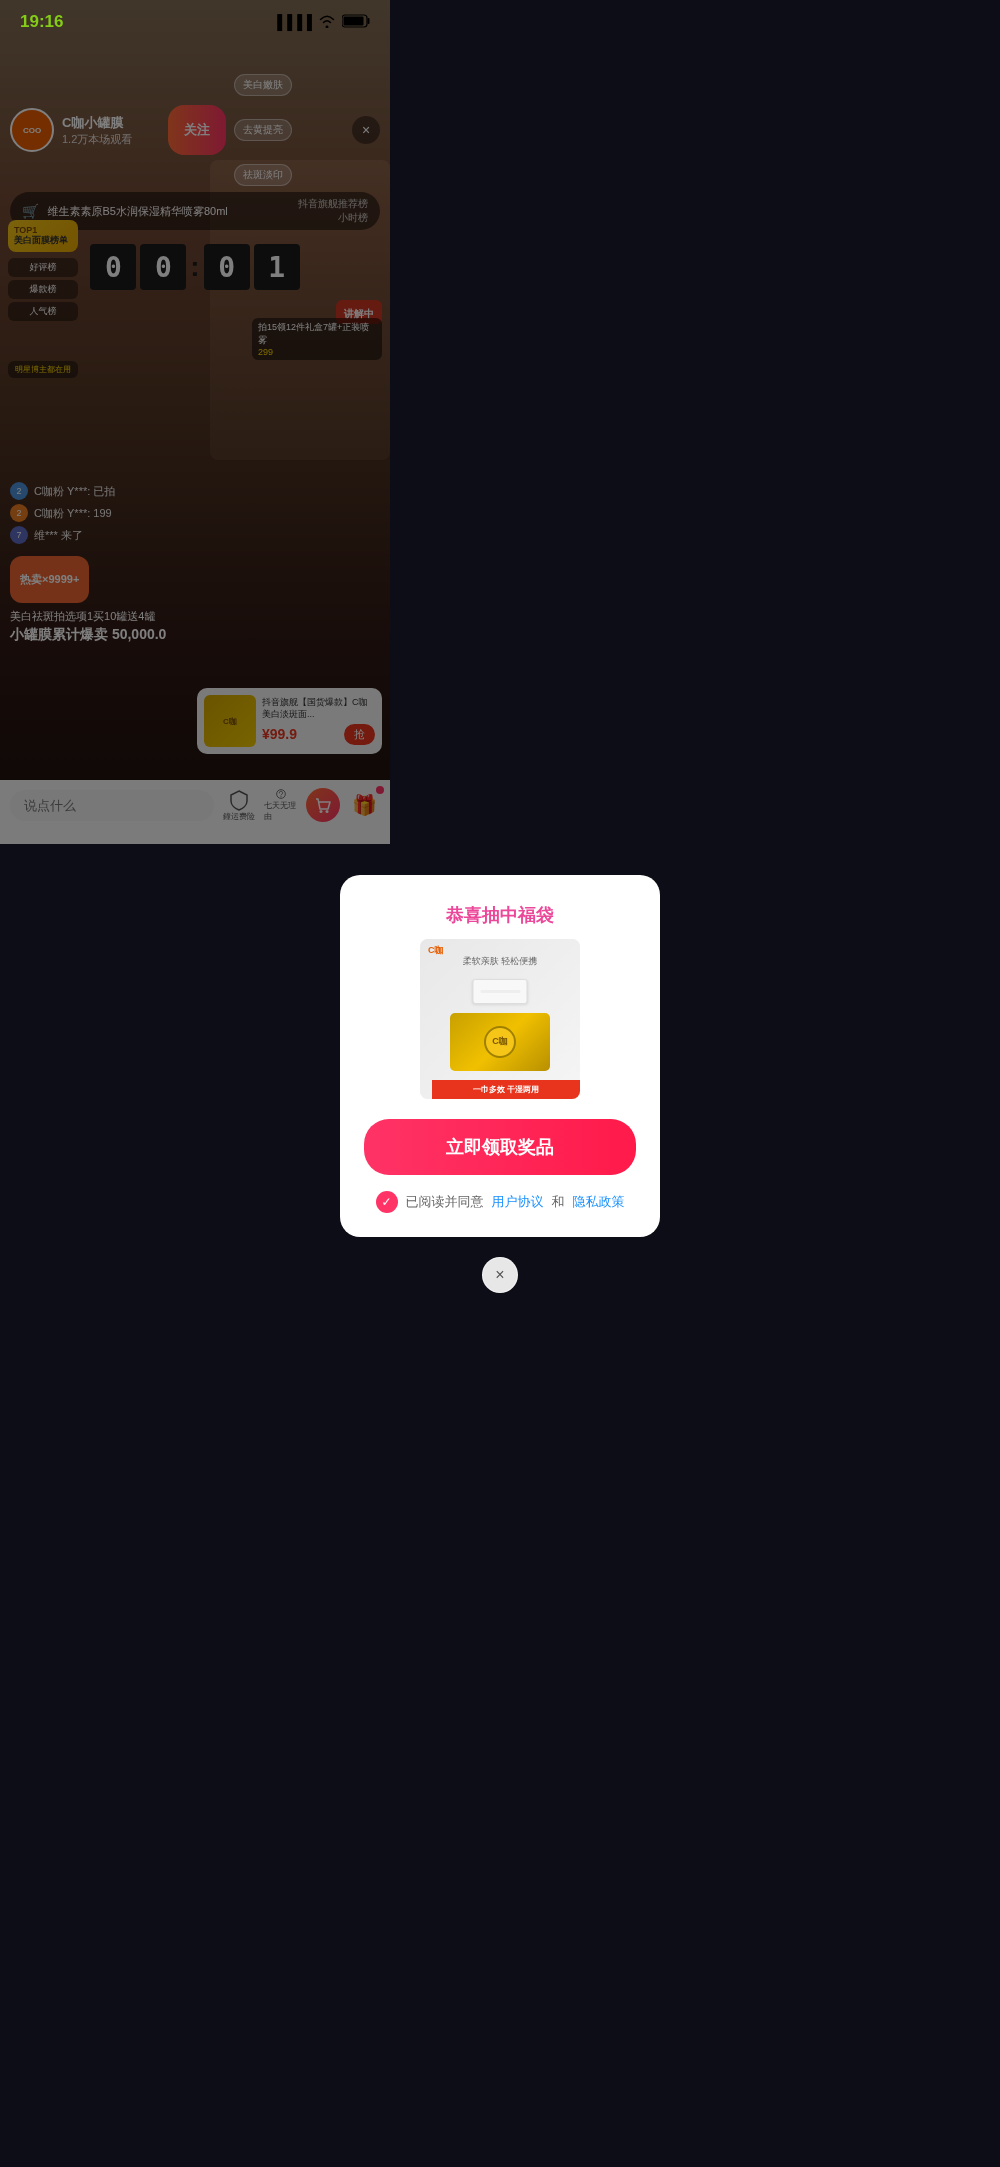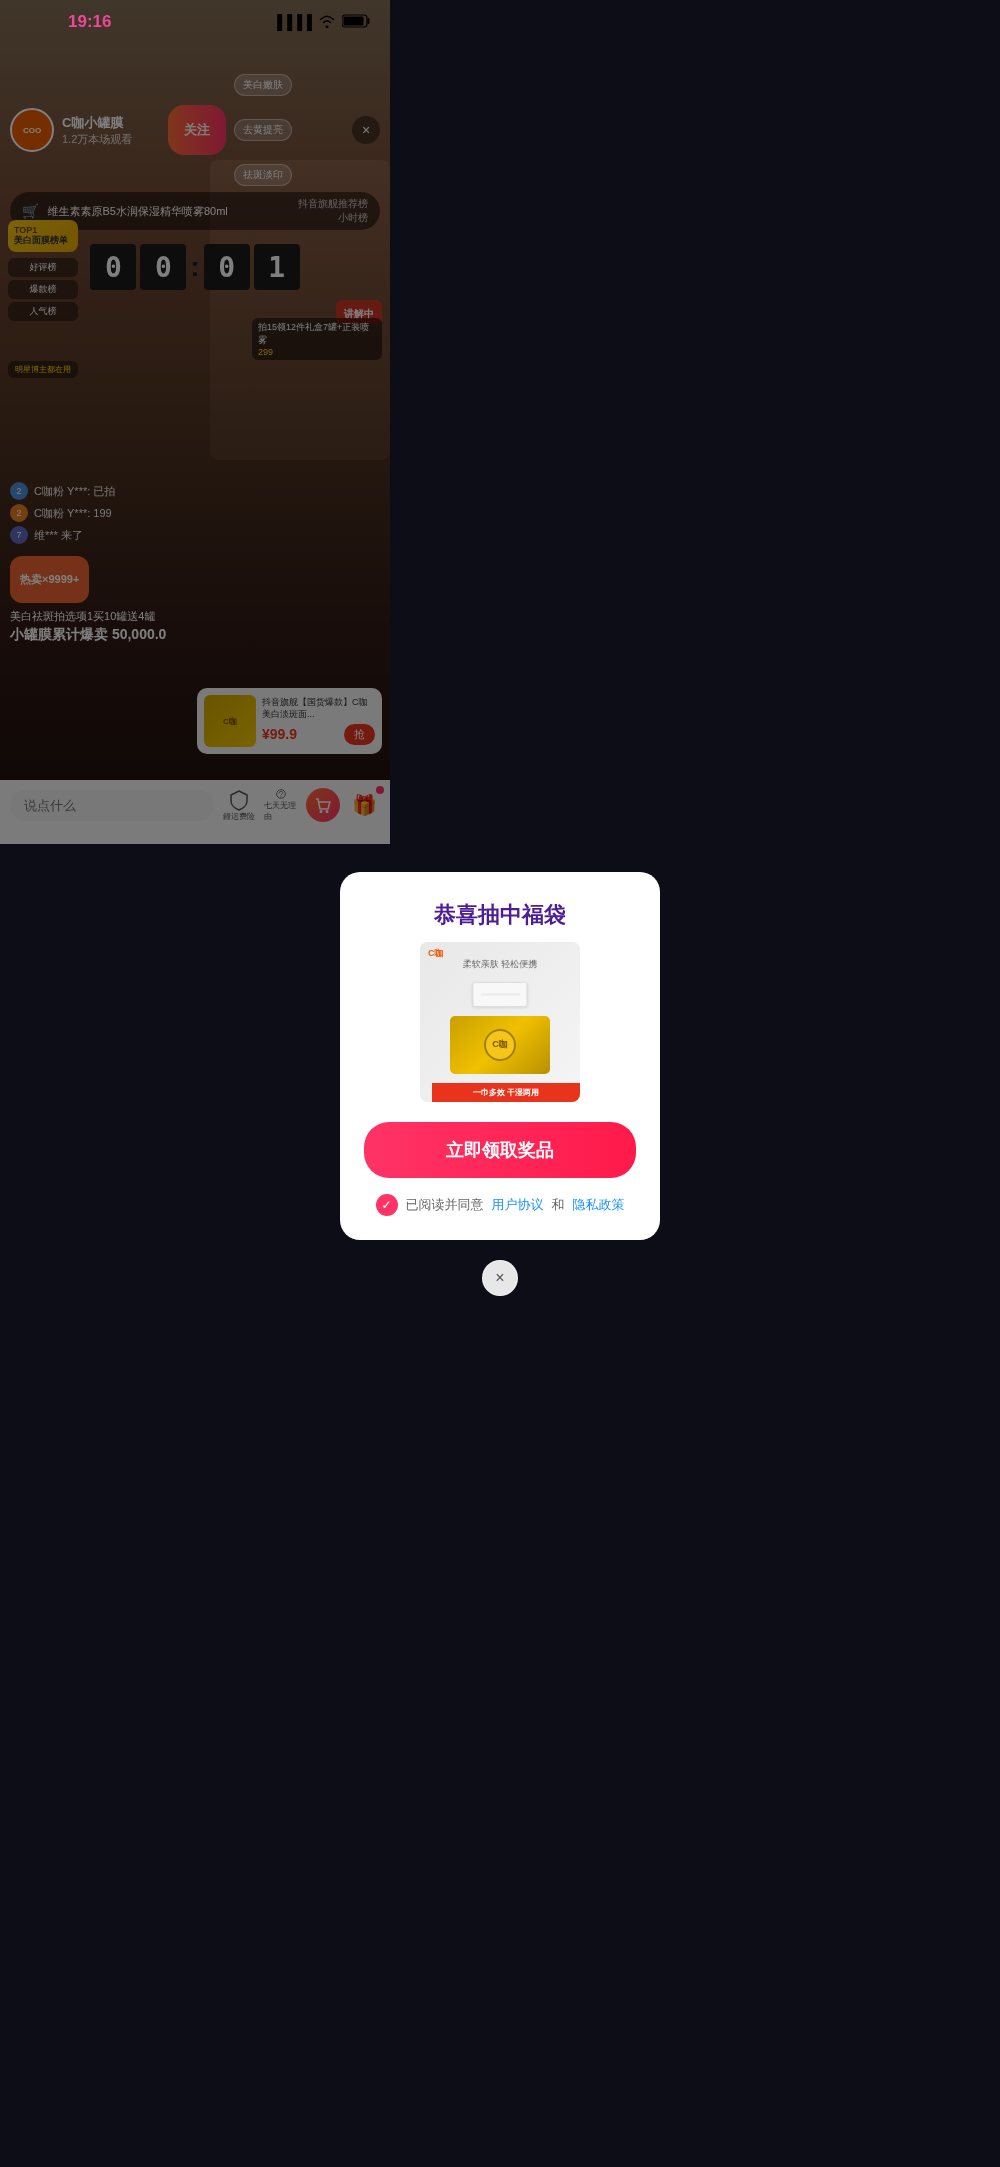--- a/index.html
+++ b/index.html
@@ -20,22 +20,21 @@
       justify-content: space-between;
       align-items: center;
       padding: 12px 20px 6px;
       position: relative;
       z-index: 100;
       background: transparent;
     }
     .status-time {
       font-size: 17px;
       font-weight: 600;
-      color: #ec4899;
-      margin-left: 48px;
+      color: #84cc16;
     }
     .status-icons {
       display: flex;
       align-items: center;
       gap: 6px;
     }
     .status-icons span {
       color: #000;
       font-size: 14px;
     }
@@ -221,23 +220,23 @@
       border-radius: 20px;
       width: 320px;
       padding: 28px 24px 24px;
       position: relative;
       display: flex;
       flex-direction: column;
       align-items: center;
     }
 
     .modal-title {
-      font-size: 22px;
+      font-size: 18px;
       font-weight: 700;
-      color: #4c1d95;
+      color: #ec4899;
       text-align: right;
       margin-bottom: 12px;
     }
 
     .modal-subtitle {
       font-size: 14px;
       color: #444;
       text-align: center;
       line-height: 1.6;
       margin-bottom: 16px;

